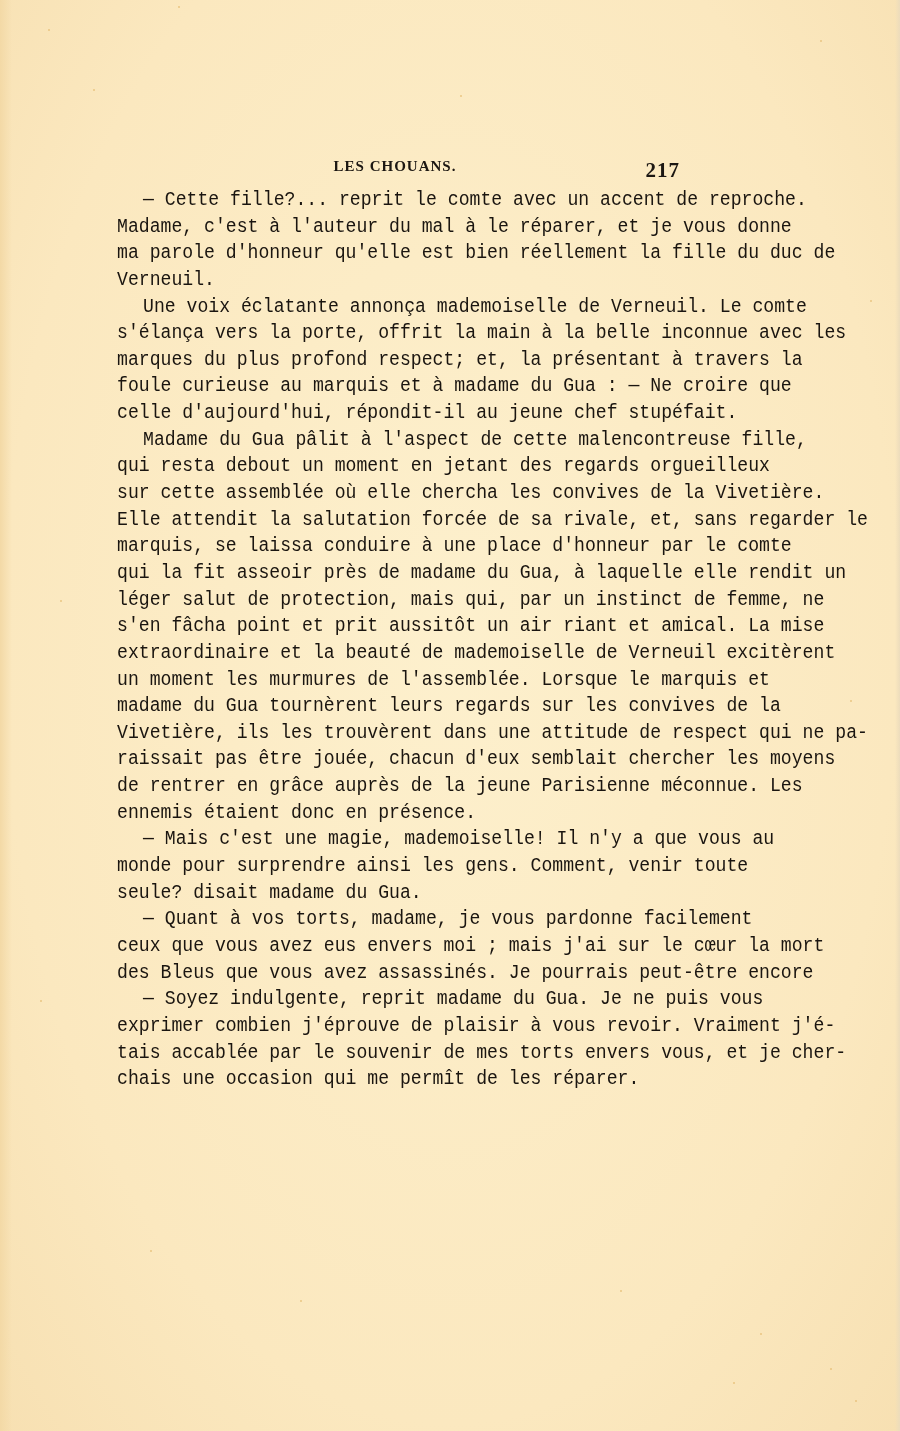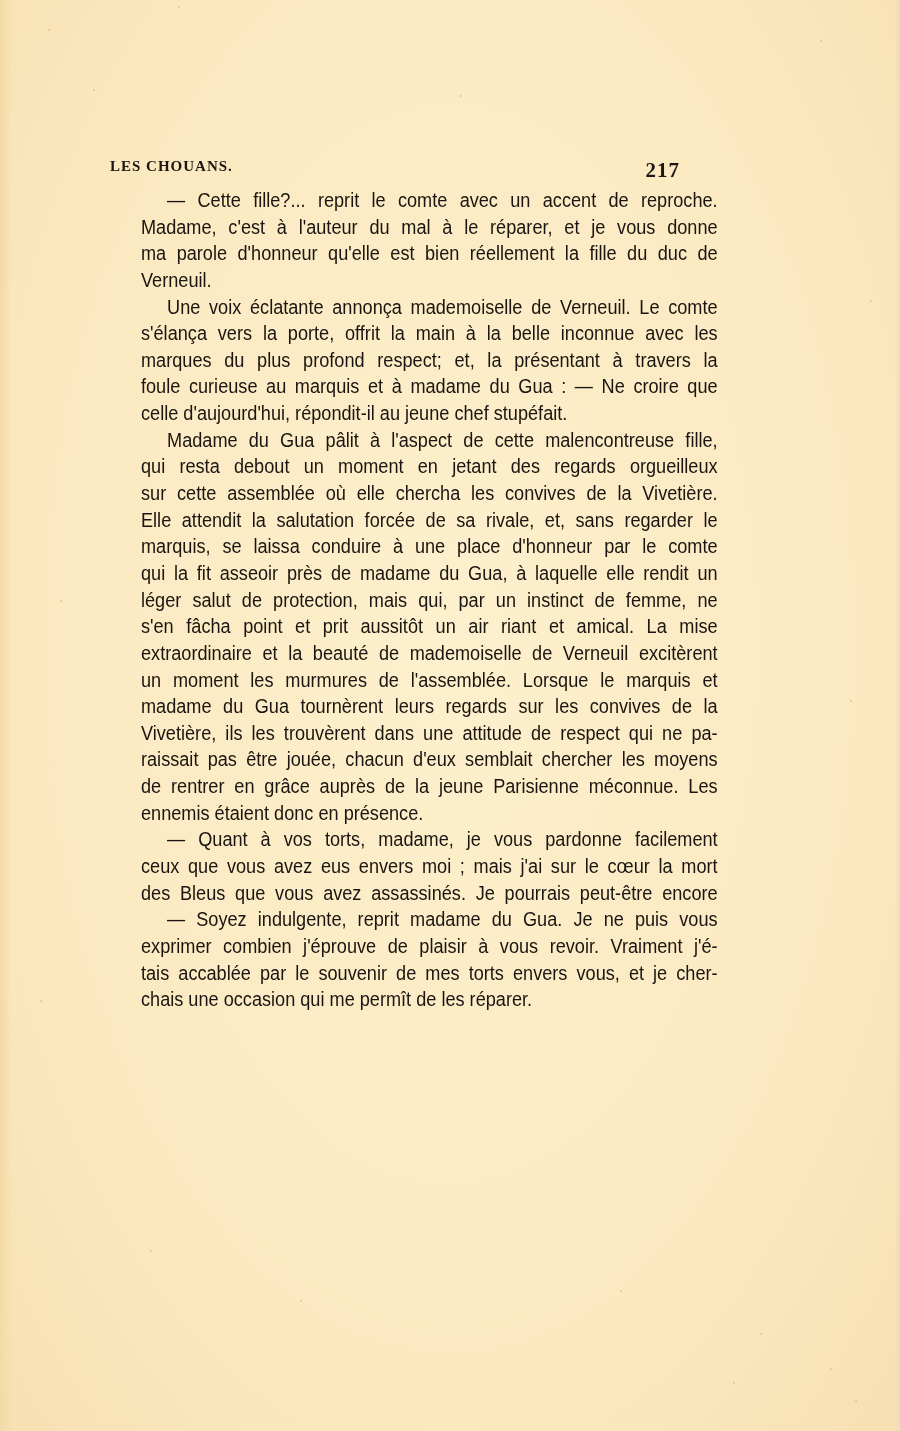--- a/index.html
+++ b/index.html
@@ -37,41 +37,40 @@
       top: 158px;
       left: 110px;
       width: 570px;
       height: 26px;
       font-family: "Liberation Serif", serif;
       color: #1c1712;
     }
     .running-title {
       position: absolute;
       left: 0; right: 0;
-      text-align: left;
+      text-align: center;
       font-size: 15px;
       font-weight: bold;
       letter-spacing: 1px;
     }
     .page-number {
       position: absolute;
       right: 0;
       font-size: 21px;
       font-weight: bold;
       letter-spacing: 1px;
     }
     .body-text {
       position: absolute;
       top: 187px;
       left: 117px;
       width: 576px;
-      font-family: Liberation Sans, sans-serif;
+      font-family: Liberation Mono, monospace;
       font-size: 19.5px;
       color: #1a1510;
-      margin-left: 24px;
     }
     .line {
       height: 26.65px;
       line-height: 26.65px;
       white-space: nowrap;
       text-align: justify;
       text-align-last: justify;
       transform: scaleX(0.93);
       transform-origin: left center;
       width: 620px;
@@ -128,20 +127,25 @@
         <div class="line">s'en fâcha point et prit aussitôt un air riant et amical. La mise</div>
         <div class="line">extraordinaire et la beauté de mademoiselle de Verneuil excitèrent</div>
         <div class="line">un moment les murmures de l'assemblée. Lorsque le marquis et</div>
         <div class="line">madame du Gua tournèrent leurs regards sur les convives de la</div>
         <div class="line">Vivetière, ils les trouvèrent dans une attitude de respect qui ne pa-</div>
         <div class="line">raissait pas être jouée, chacun d'eux semblait chercher les moyens</div>
         <div class="line">de rentrer en grâce auprès de la jeune Parisienne méconnue. Les</div>
         <div class="line last">ennemis étaient donc en présence.</div>
       </div>
       <div>
+        <div class="line indent">— Mais c'est une magie, mademoiselle! Il n'y a que vous au</div>
+        <div class="line">monde pour surprendre ainsi les gens. Comment, venir toute</div>
+        <div class="line last">seule? disait madame du Gua.</div>
+      </div>
+      <div>
         <div class="line indent">— Quant à vos torts, madame, je vous pardonne facilement</div>
         <div class="line">ceux que vous avez eus envers moi ; mais j'ai sur le cœur la mort</div>
         <div class="line">des Bleus que vous avez assassinés. Je pourrais peut-être encore</div>
       </div>
       <div>
         <div class="line indent">— Soyez indulgente, reprit madame du Gua. Je ne puis vous</div>
         <div class="line">exprimer combien j'éprouve de plaisir à vous revoir. Vraiment j'é-</div>
         <div class="line">tais accablée par le souvenir de mes torts envers vous, et je cher-</div>
         <div class="line last">chais une occasion qui me permît de les réparer.</div>
       </div>

